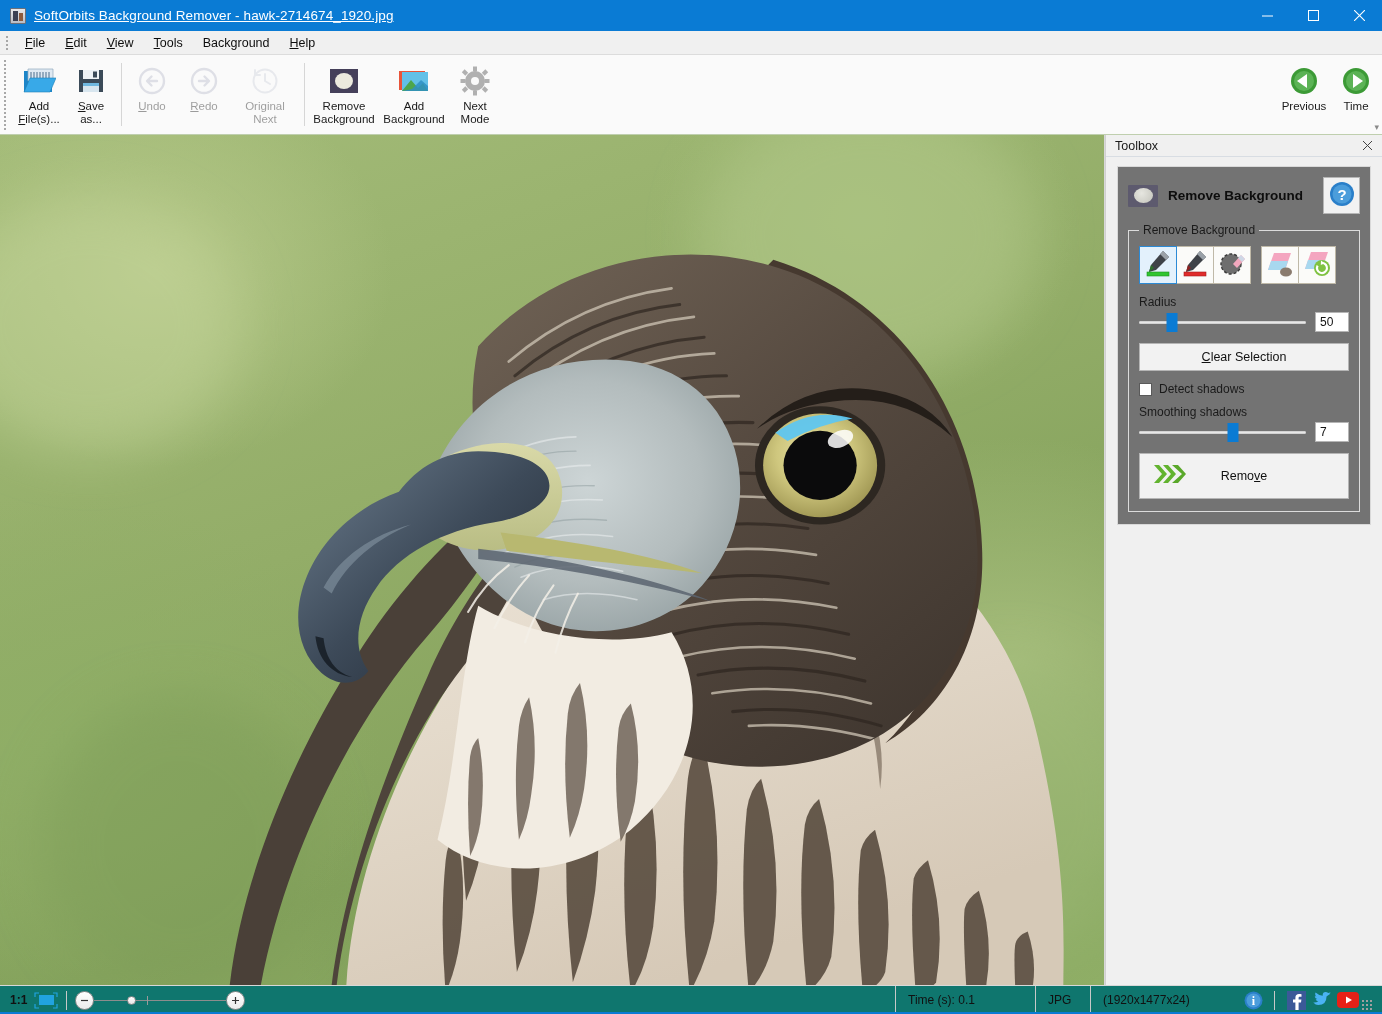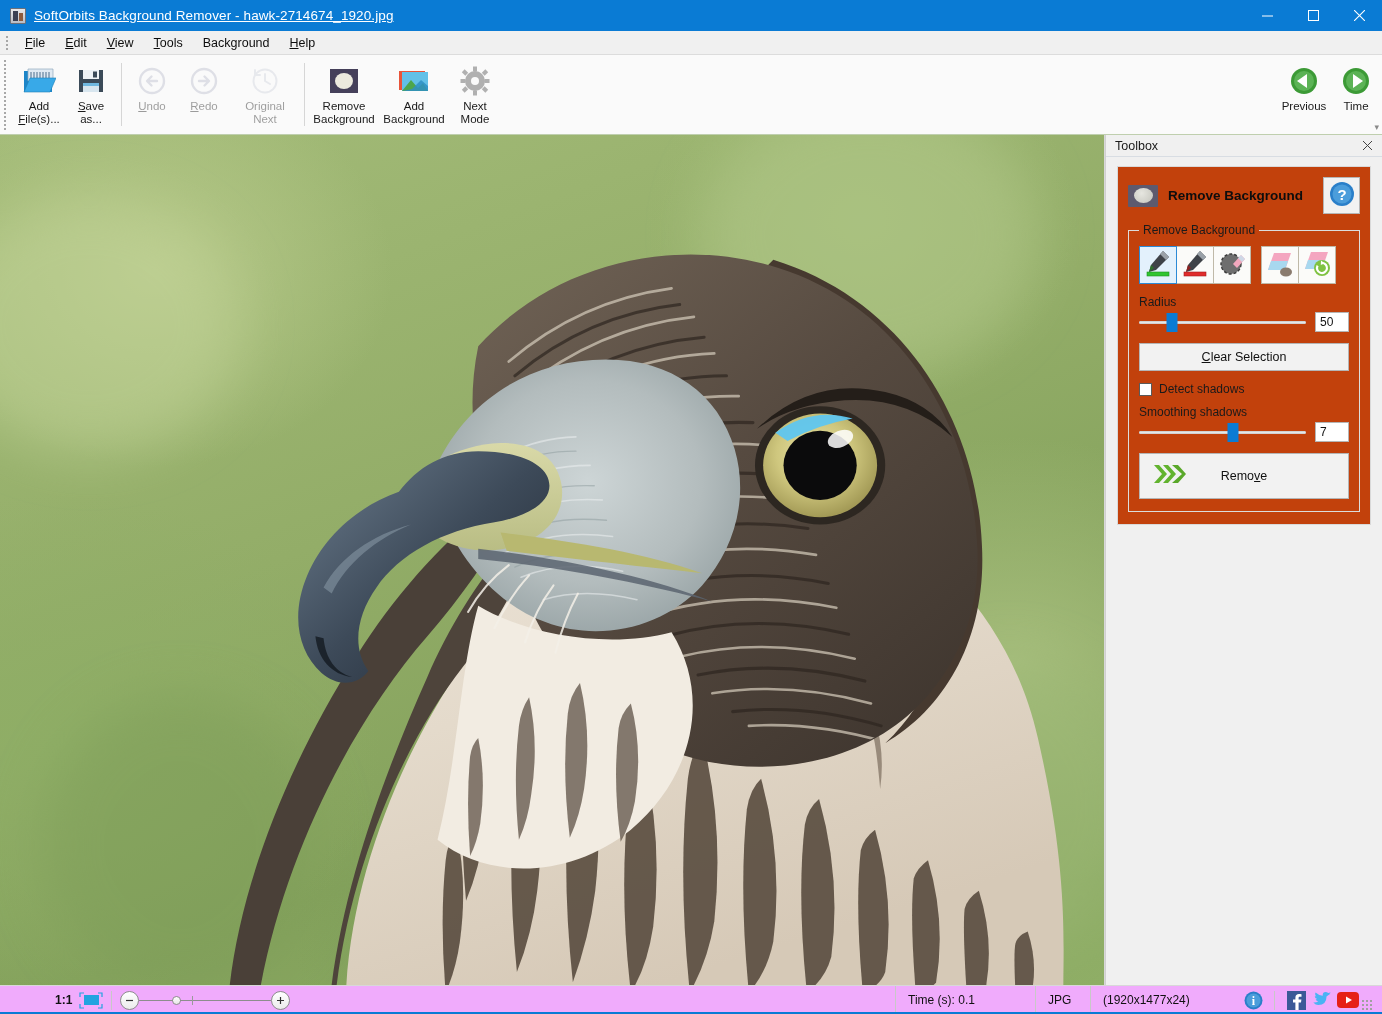--- a/index.html
+++ b/index.html
@@ -118,21 +118,21 @@
     height: 22px; display: flex; align-items: center; padding: 0 6px 0 9px;
     font-size: 12.5px; color: #1a1a1a; border-bottom: 1px solid #d8dde3;
     background: #f0f0f0;
   }
   .tbx-close {
     margin-left: auto; width: 18px; height: 18px; display: flex;
     align-items: center; justify-content: center; color: #4a4a4a; cursor: default;
   }
   .tbx-body { padding: 9px 11px; }
   .tbx-card {
-    background: #c2410c; border: 1px solid #d9d9d9; padding: 10px 10px 12px;
+    background: #737373; border: 1px solid #d9d9d9; padding: 10px 10px 12px;
   }
   .tbx-head { display: flex; align-items: center; gap: 10px; margin-bottom: 9px; }
   .tbx-head-ico {
     width: 30px; height: 22px; background: #5d5a6e; border-radius: 1px;
     display: flex; align-items: center; justify-content: center; flex: 0 0 30px;
   }
   .tbx-head-ico .ell {
     width: 19px; height: 15px; border-radius: 50%;
     background: radial-gradient(circle at 40% 35%, #e6e6e0, #c3c3bb);
   }
@@ -194,22 +194,22 @@
     display: flex; align-items: center; cursor: default; margin-top: 10px;
     padding: 0 12px; position: relative;
   }
   .remove-btn .lbl {
     position: absolute; left: 0; right: 0; text-align: center;
     font-size: 12.5px; color: #111;
   }
 
   
   .statusbar {
-    height: 29px; flex: 0 0 29px; background: #f0abfc; display: flex; align-items: center;
-    border-top: 1px solid #d8d8d8; position: relative; padding-left: 45px;
+    height: 29px; flex: 0 0 29px; background: #0f766e; display: flex; align-items: center;
+    border-top: 1px solid #d8d8d8; position: relative;
   }
   .statusbar::after {
     content: ""; position: absolute; left: 0; right: 0; bottom: 0; height: 2px;
     background: #0a7bd4;
   }
   .sb-zoom-label { font-size: 12px; color: #111; padding: 0 7px 0 10px; font-weight: bold; }
   .fit-icon {
     width: 24px; height: 17px; position: relative; display: flex;
     align-items: center; justify-content: center; cursor: default;
   }

